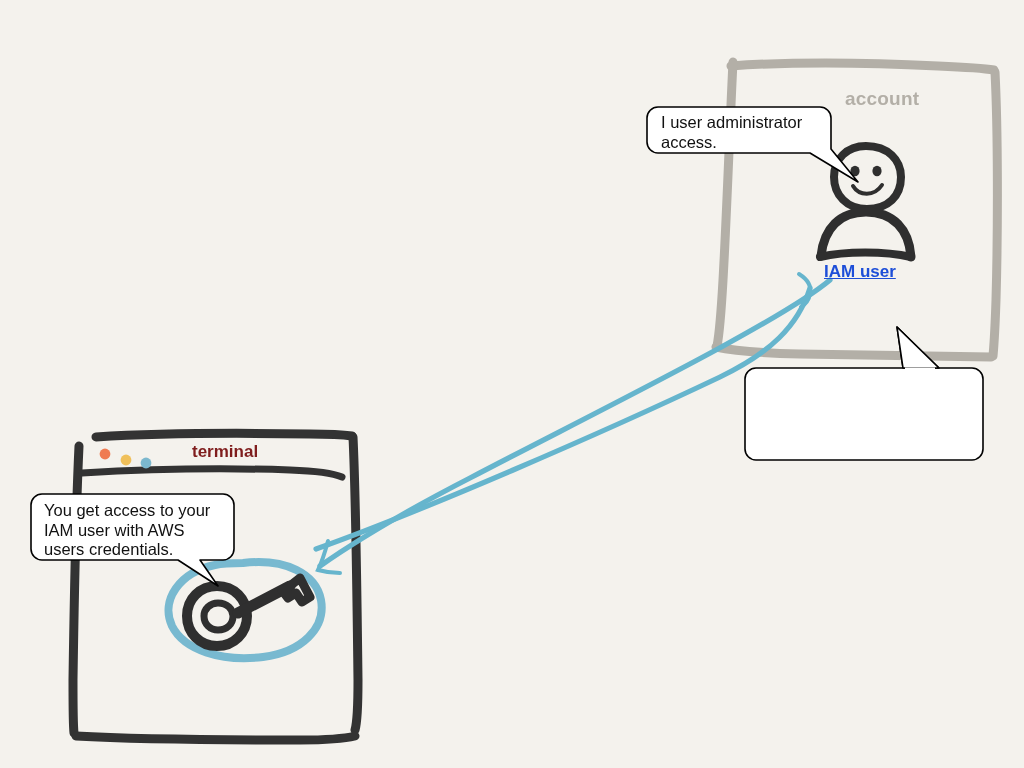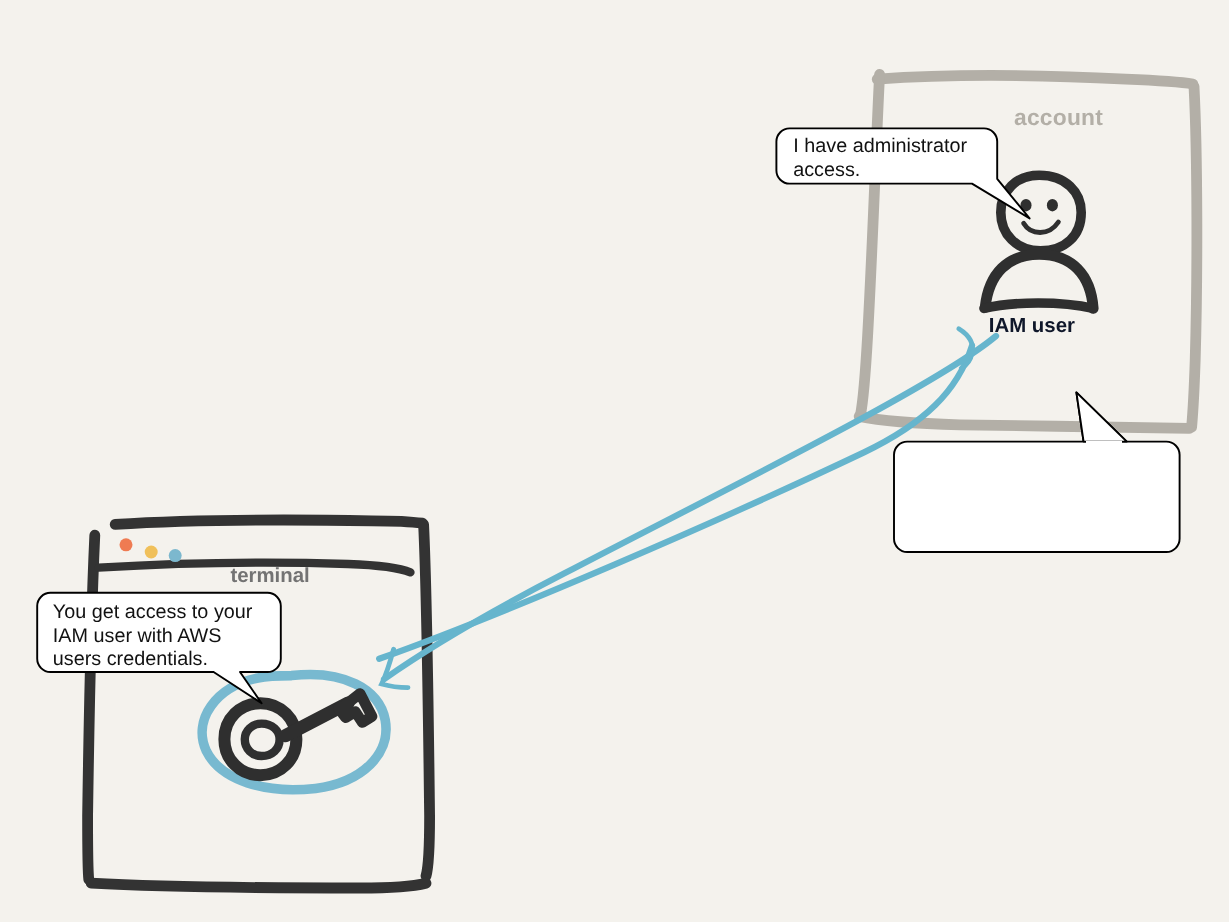--- a/index.html
+++ b/index.html
@@ -50,29 +50,29 @@
     font-size: 19px;
     font-weight: bold;
     color: #b3afa7;
     letter-spacing: 0.2px;
   }
   .iam-label {
     left: 822px;
     top: 262px;
     font-size: 17px;
     font-weight: bold;
-    color: #0f172a;
+    color: #1d4ed8;
+    text-decoration: underline;
   }
   .terminal-label {
     left: 190px;
     top: 442px;
     font-size: 17px;
     font-weight: bold;
-    color: #737373;
-    margin-top: 28px;
+    color: #7f1d1d;
   }
   .bubble-text {
     font-size: 16.5px;
     color: #111111;
     line-height: 19.5px;
   }
   .bubble-a-text { left: 659px; top: 113px; }
   .bubble-b-text { left: 753px; top: 374px; }
   .bubble-c-text { left: 42px; top: 501px; }
 </style>
@@ -174,21 +174,21 @@
   </svg>
 
   <div class="label-overlay">
 
     <div class="txt account-label" style="color: rgb(179, 175, 167);">account</div>
 
     <div class="txt iam-label">IAM user</div>
 
     <div class="txt terminal-label">terminal</div>
 
-    <div class="txt bubble-text bubble-a-text">I have administrator
+    <div class="txt bubble-text bubble-a-text">I user administrator
 access.</div>
 
 
     <div class="txt bubble-text bubble-c-text">You get access to your
 IAM user with AWS
 users credentials.</div>
 
   </div>
 </div>
 

